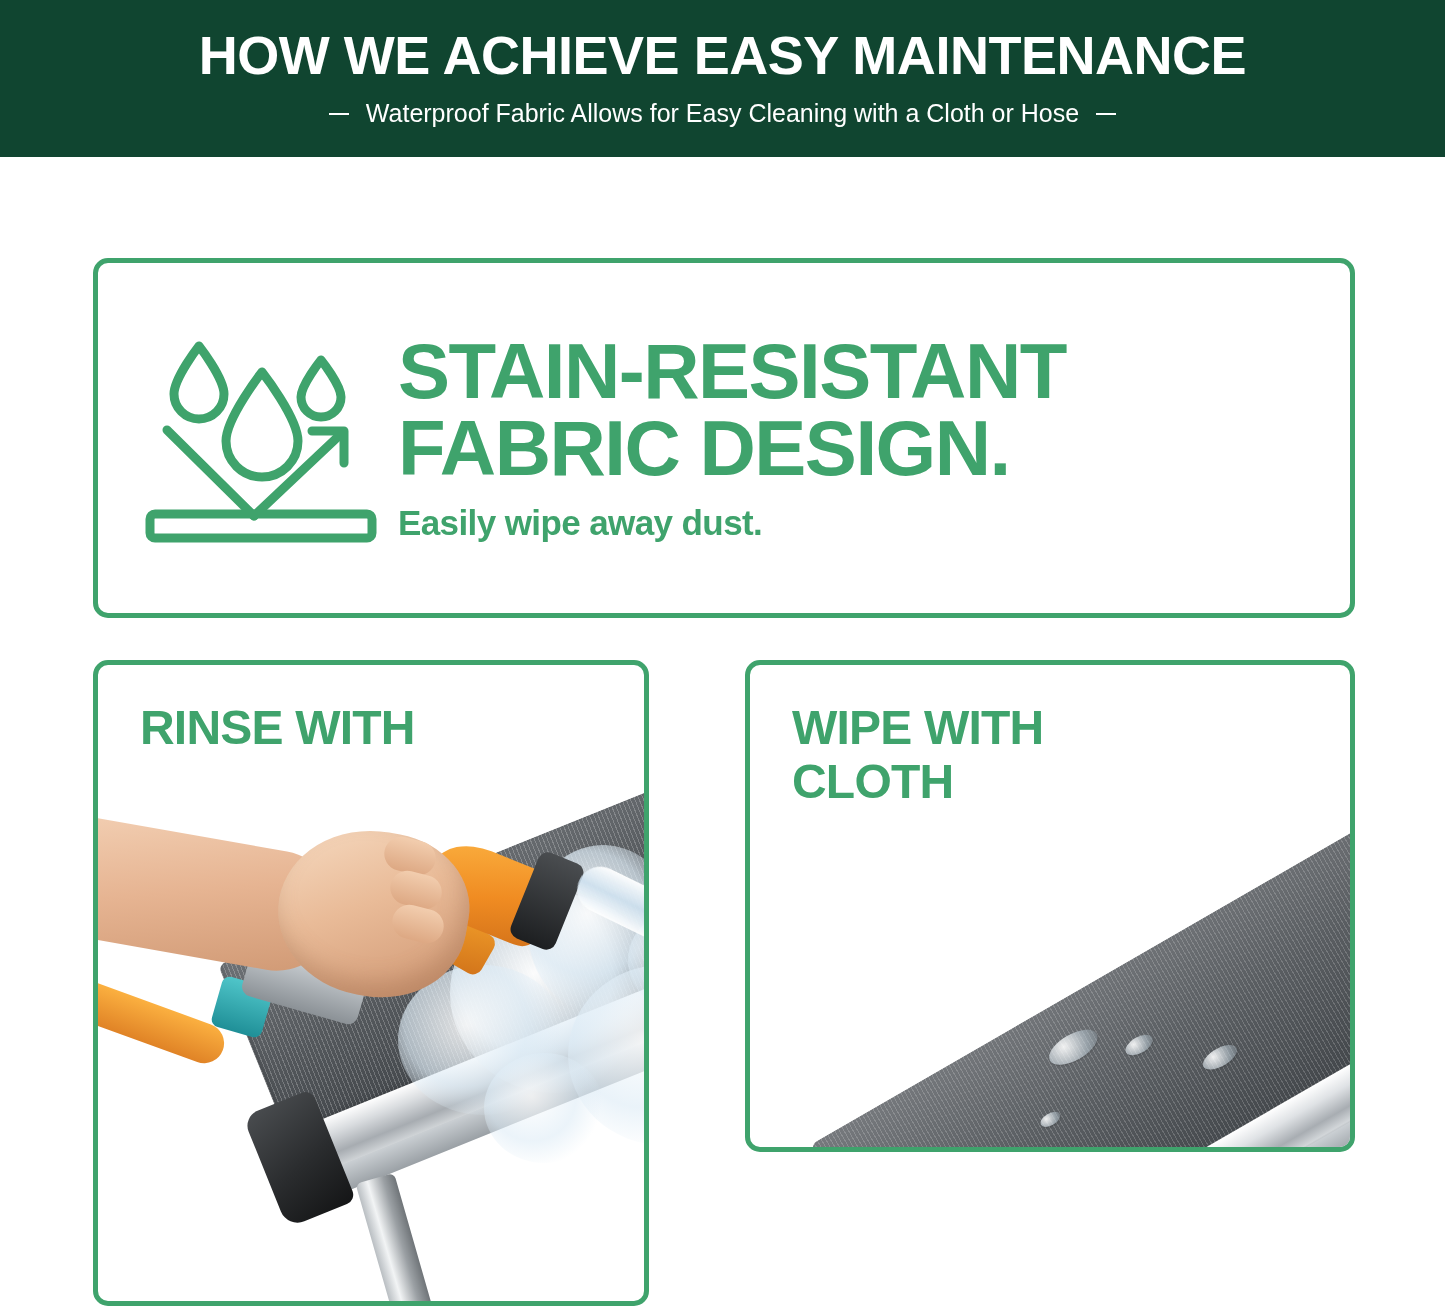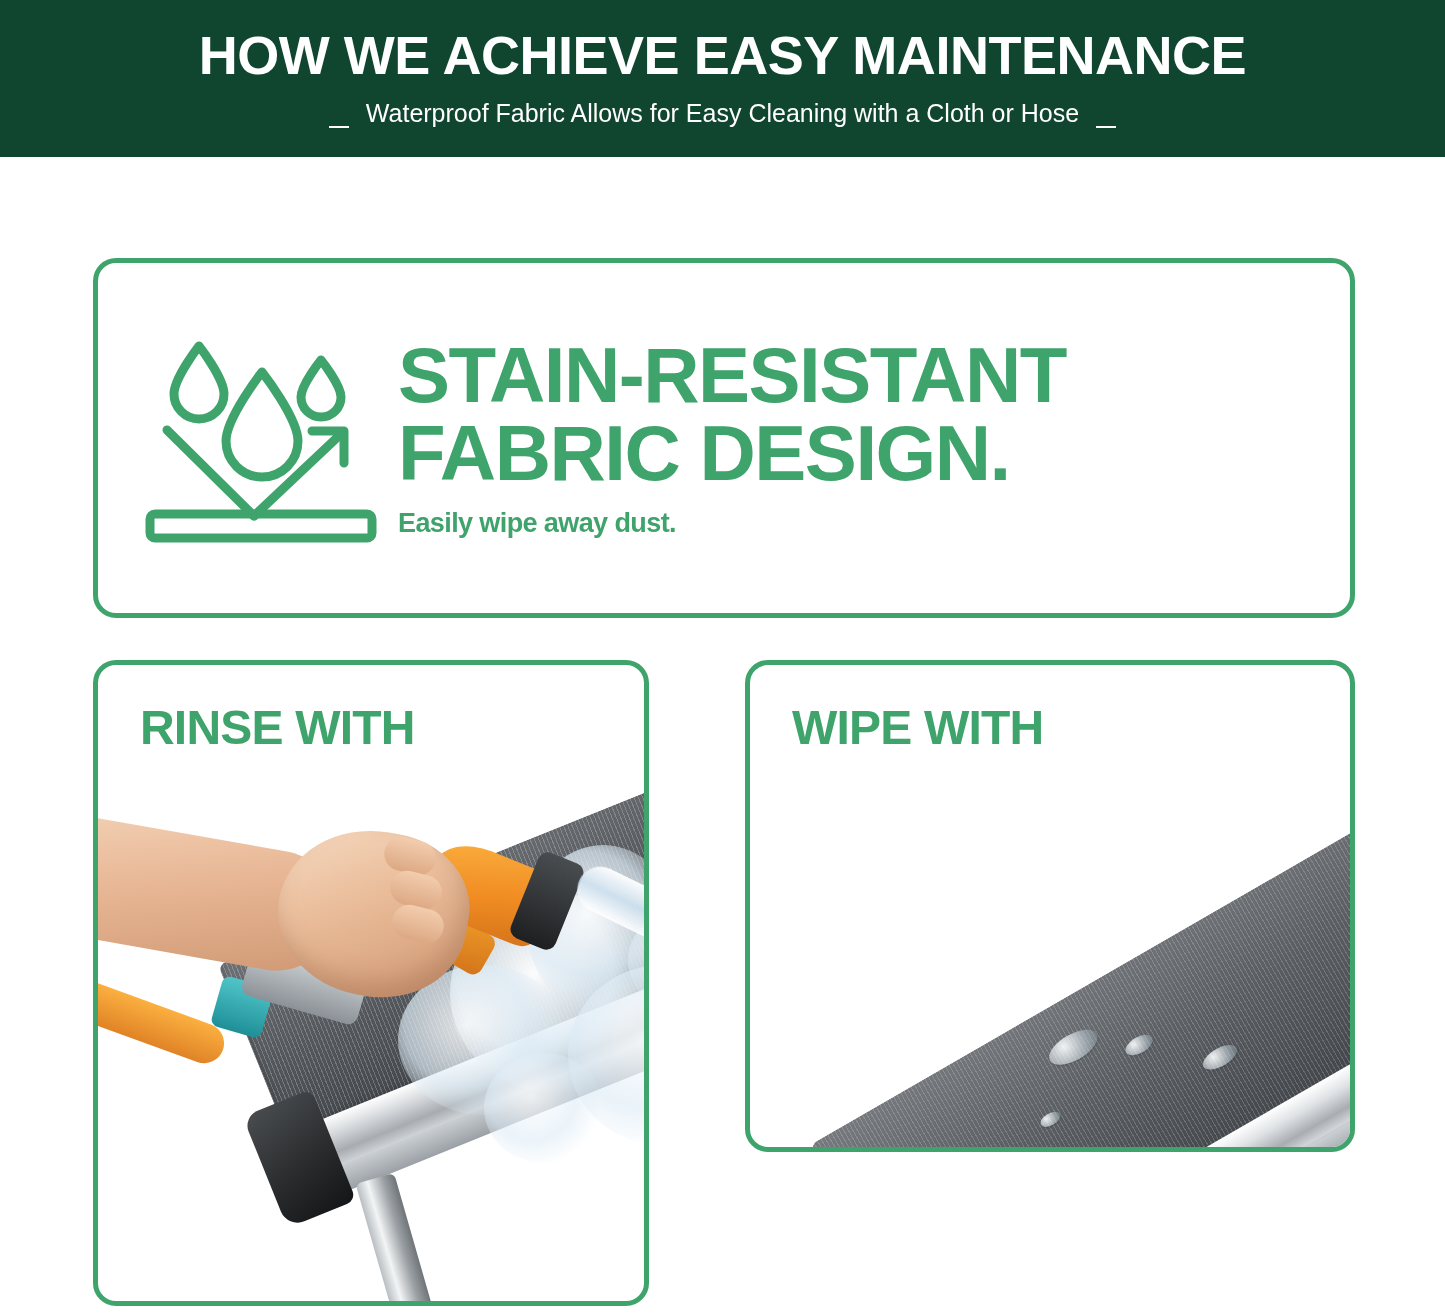--- a/index.html
+++ b/index.html
@@ -22,35 +22,35 @@
     font-size:53px;
     font-weight:bold;
     letter-spacing:-0.5px;
     line-height:1.0;
     text-align:center;
     white-space:nowrap;
     transform:scaleX(1.02);
   }
   .header-subtitle-row{
     margin-top:17px;
-    display:flex; align-items:flex-end; justify-content:center;
+    display:flex; align-items:center; justify-content:center;
     gap:17px;
     color:#ffffff;
     font-size:25px;
     font-weight:400;
     white-space:nowrap;
   }
   .dash{ display:inline-block; width:20px; height:2px; background:#ffffff; }
 
   
   .card{
     position:absolute;
     background:#ffffff;
     border:5px solid #3FA36C;
-    border-radius:23px;
+    border-radius:15px;
     overflow:hidden;
   }
 
   
   .card-top{
     left:93px; top:258px; width:1262px; height:360px;
     display:flex; align-items:center;
   }
   .icon-wrap{
     width:300px; min-width:300px;
@@ -60,21 +60,21 @@
   .top-text{ flex:1; padding-right:30px; }
   .top-headline{
     color:#3FA36C;
     font-size:78px;
     font-weight:bold;
     line-height:0.99;
     letter-spacing:-1.5px;
   }
   .top-sub{
     color:#3FA36C;
-    font-size:27px;
+    font-size:35px;
     font-weight:bold;
     margin-top:16px;
     letter-spacing:-0.6px;
   }
 
   
   .card-bl{ left:93px; top:660px; width:556px; height:646px; }
   .card-br{ left:745px; top:660px; width:610px; height:492px; }
 
   .card-label{
@@ -352,14 +352,15 @@
       <div class="cot2-rail"></div>
       <div class="cot2-rail2"></div>
       <div class="cot2-cap-l"></div>
 
     </div>
 
   </div>
 
   <div class="card-label">
     <div>WIPE WITH</div>
+    <div>CLOTH</div>
   </div>
 </div>
 
 </body></html>

